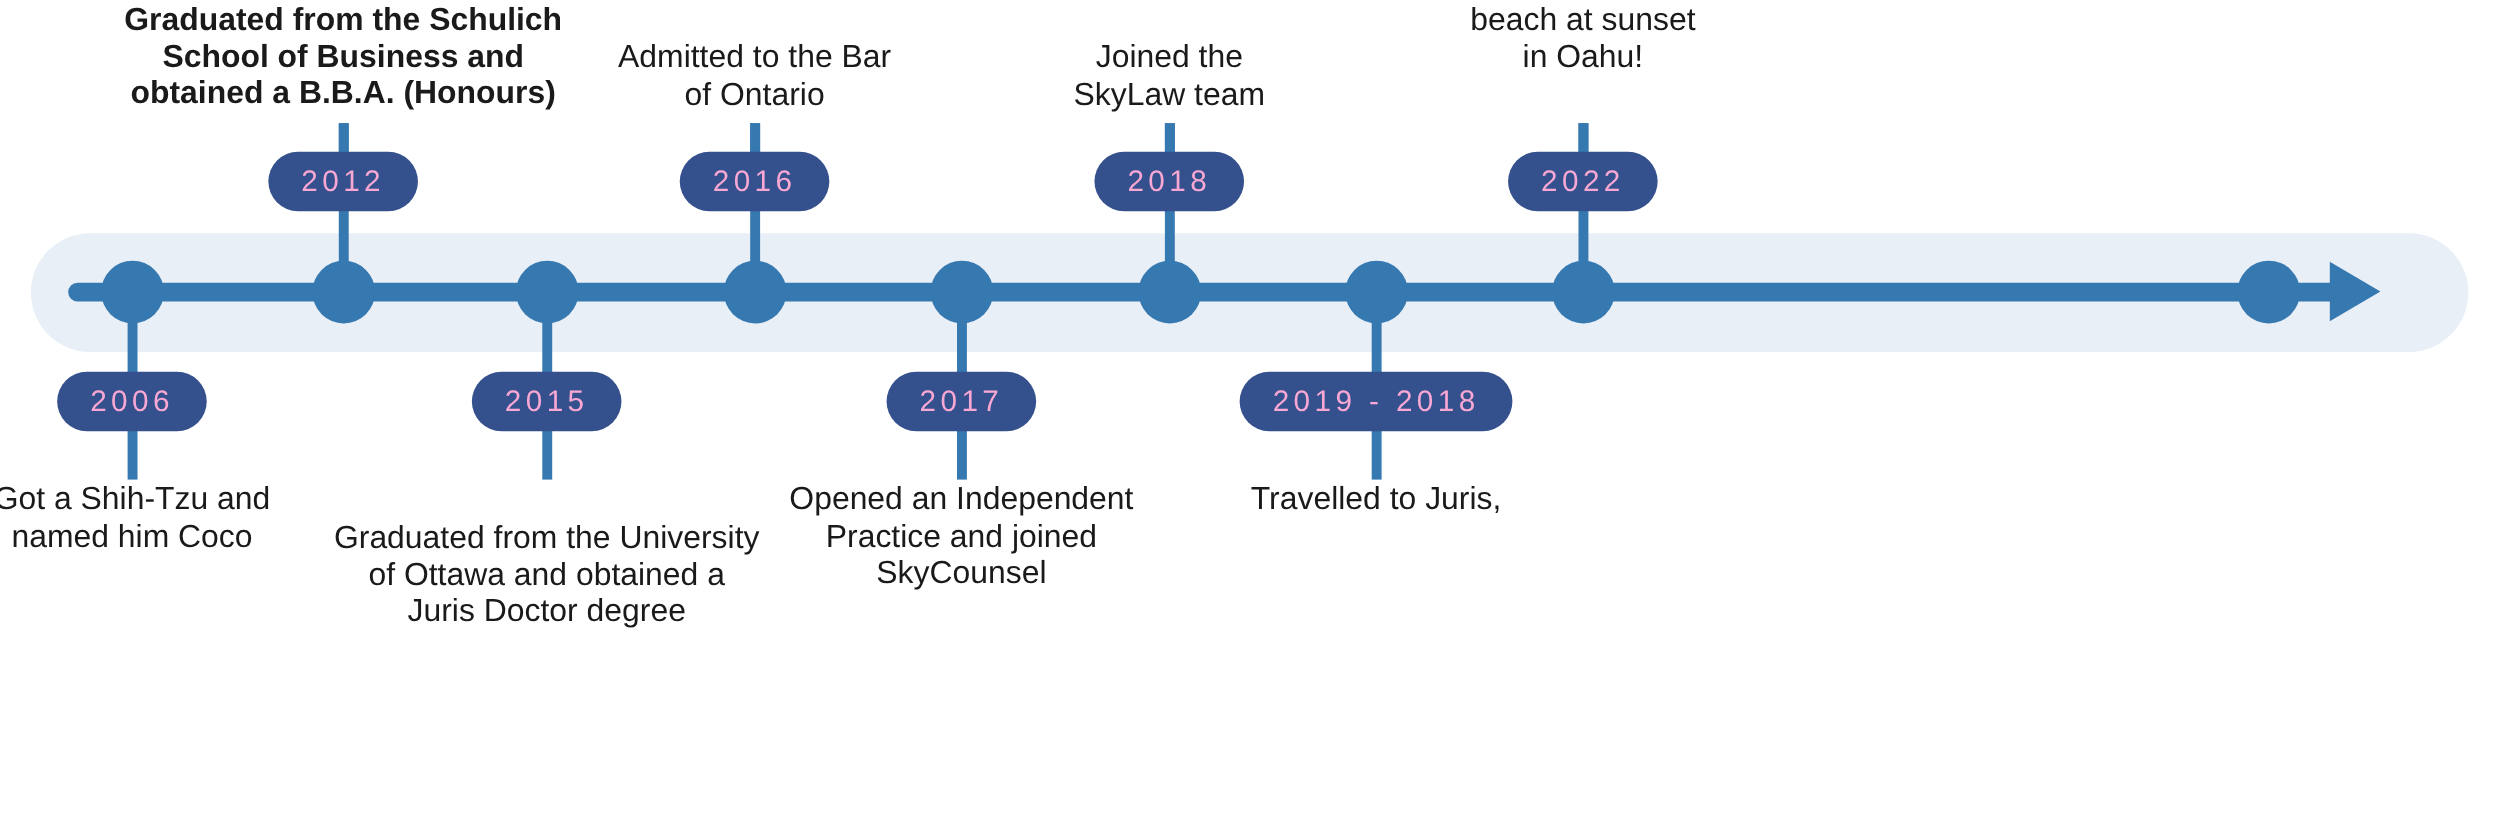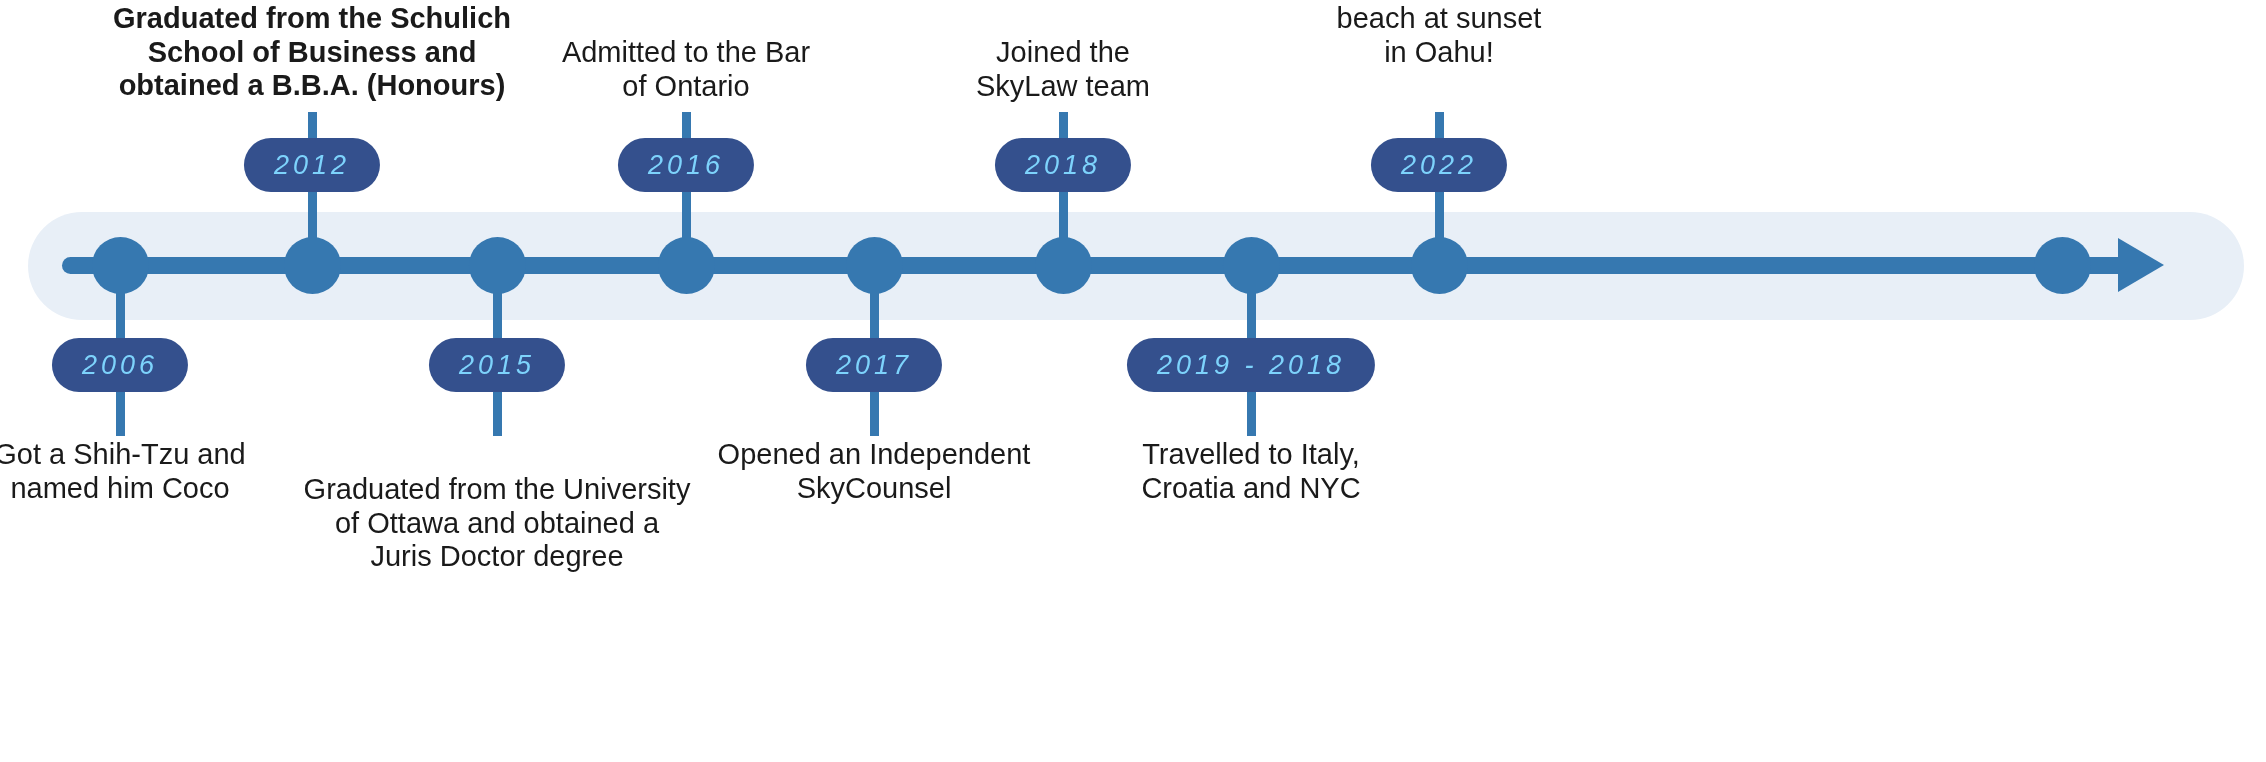--- a/index.html
+++ b/index.html
@@ -63,32 +63,31 @@
   .stem{
     position:absolute;
     left:-4px;
     width:9px;
     background:#3678b0;
   }
   
   .pill{
     position:absolute;
     background:#34508d;
-    color:#7dd3fc;
+    color:#f9a8d4;
     border-radius:30px;
     height:54px;
     line-height:54px;
     text-align:center;
     font-size:27px;
     letter-spacing:4px;
     padding:0 30px;
     white-space:nowrap;
     transform:translateX(-50%);
     font-family:"Liberation Sans","DejaVu Sans",sans-serif;
-    font-style:italic;
   }
   
   .desc{
     position:absolute;
     text-align:center;
     color:#1a1a1a;
     font-size:29px;
     line-height:1.16;
     white-space:nowrap;
     transform:translateX(-50%);
@@ -154,38 +153,38 @@
         <div class="desc" style="top: 36px;">
           <span>Admitted to the Bar</span>
           <span>of Ontario</span>
         </div>
       </div>
       <div class="event below" style="left: 874px;">
         <div class="stem" style="top: 262px; height: 174px;"></div>
         <div class="pill" style="top: 338px;">2017</div>
         <div class="desc" style="top: 438px;">
           <span>Opened an Independent</span>
+          <span>Practice and joined</span>
           <span>SkyCounsel</span>
         </div>
       </div>
       <div class="event above" style="left: 1063px;">
         <div class="stem" style="top: 112px; height: 153px;"></div>
         <div class="stem" style="top: 112px; height: 26px;"></div>
         <div class="pill" style="top: 138px;">2018</div>
         <div class="desc" style="top: 36px;">
           <span>Joined the</span>
           <span>SkyLaw team</span>
         </div>
       </div>
       <div class="event below" style="left: 1251px;">
         <div class="stem" style="top: 262px; height: 174px;"></div>
         <div class="pill" style="top: 338px;">2019 - 2018</div>
         <div class="desc" style="top: 438px;">
-          <span>Travelled to Italy,</span>
-          <span>Croatia and NYC</span>
+          <span>Travelled to Juris,</span>
         </div>
       </div>
       <div class="event above" style="left: 1439px;">
         <div class="stem" style="top: 112px; height: 153px;"></div>
         <div class="stem" style="top: 112px; height: 26px;"></div>
         <div class="pill" style="top: 138px;">2022</div>
         <div class="desc" style="top: 2px;">
           <span>beach at sunset</span>
           <span>in Oahu!</span>
         </div>

